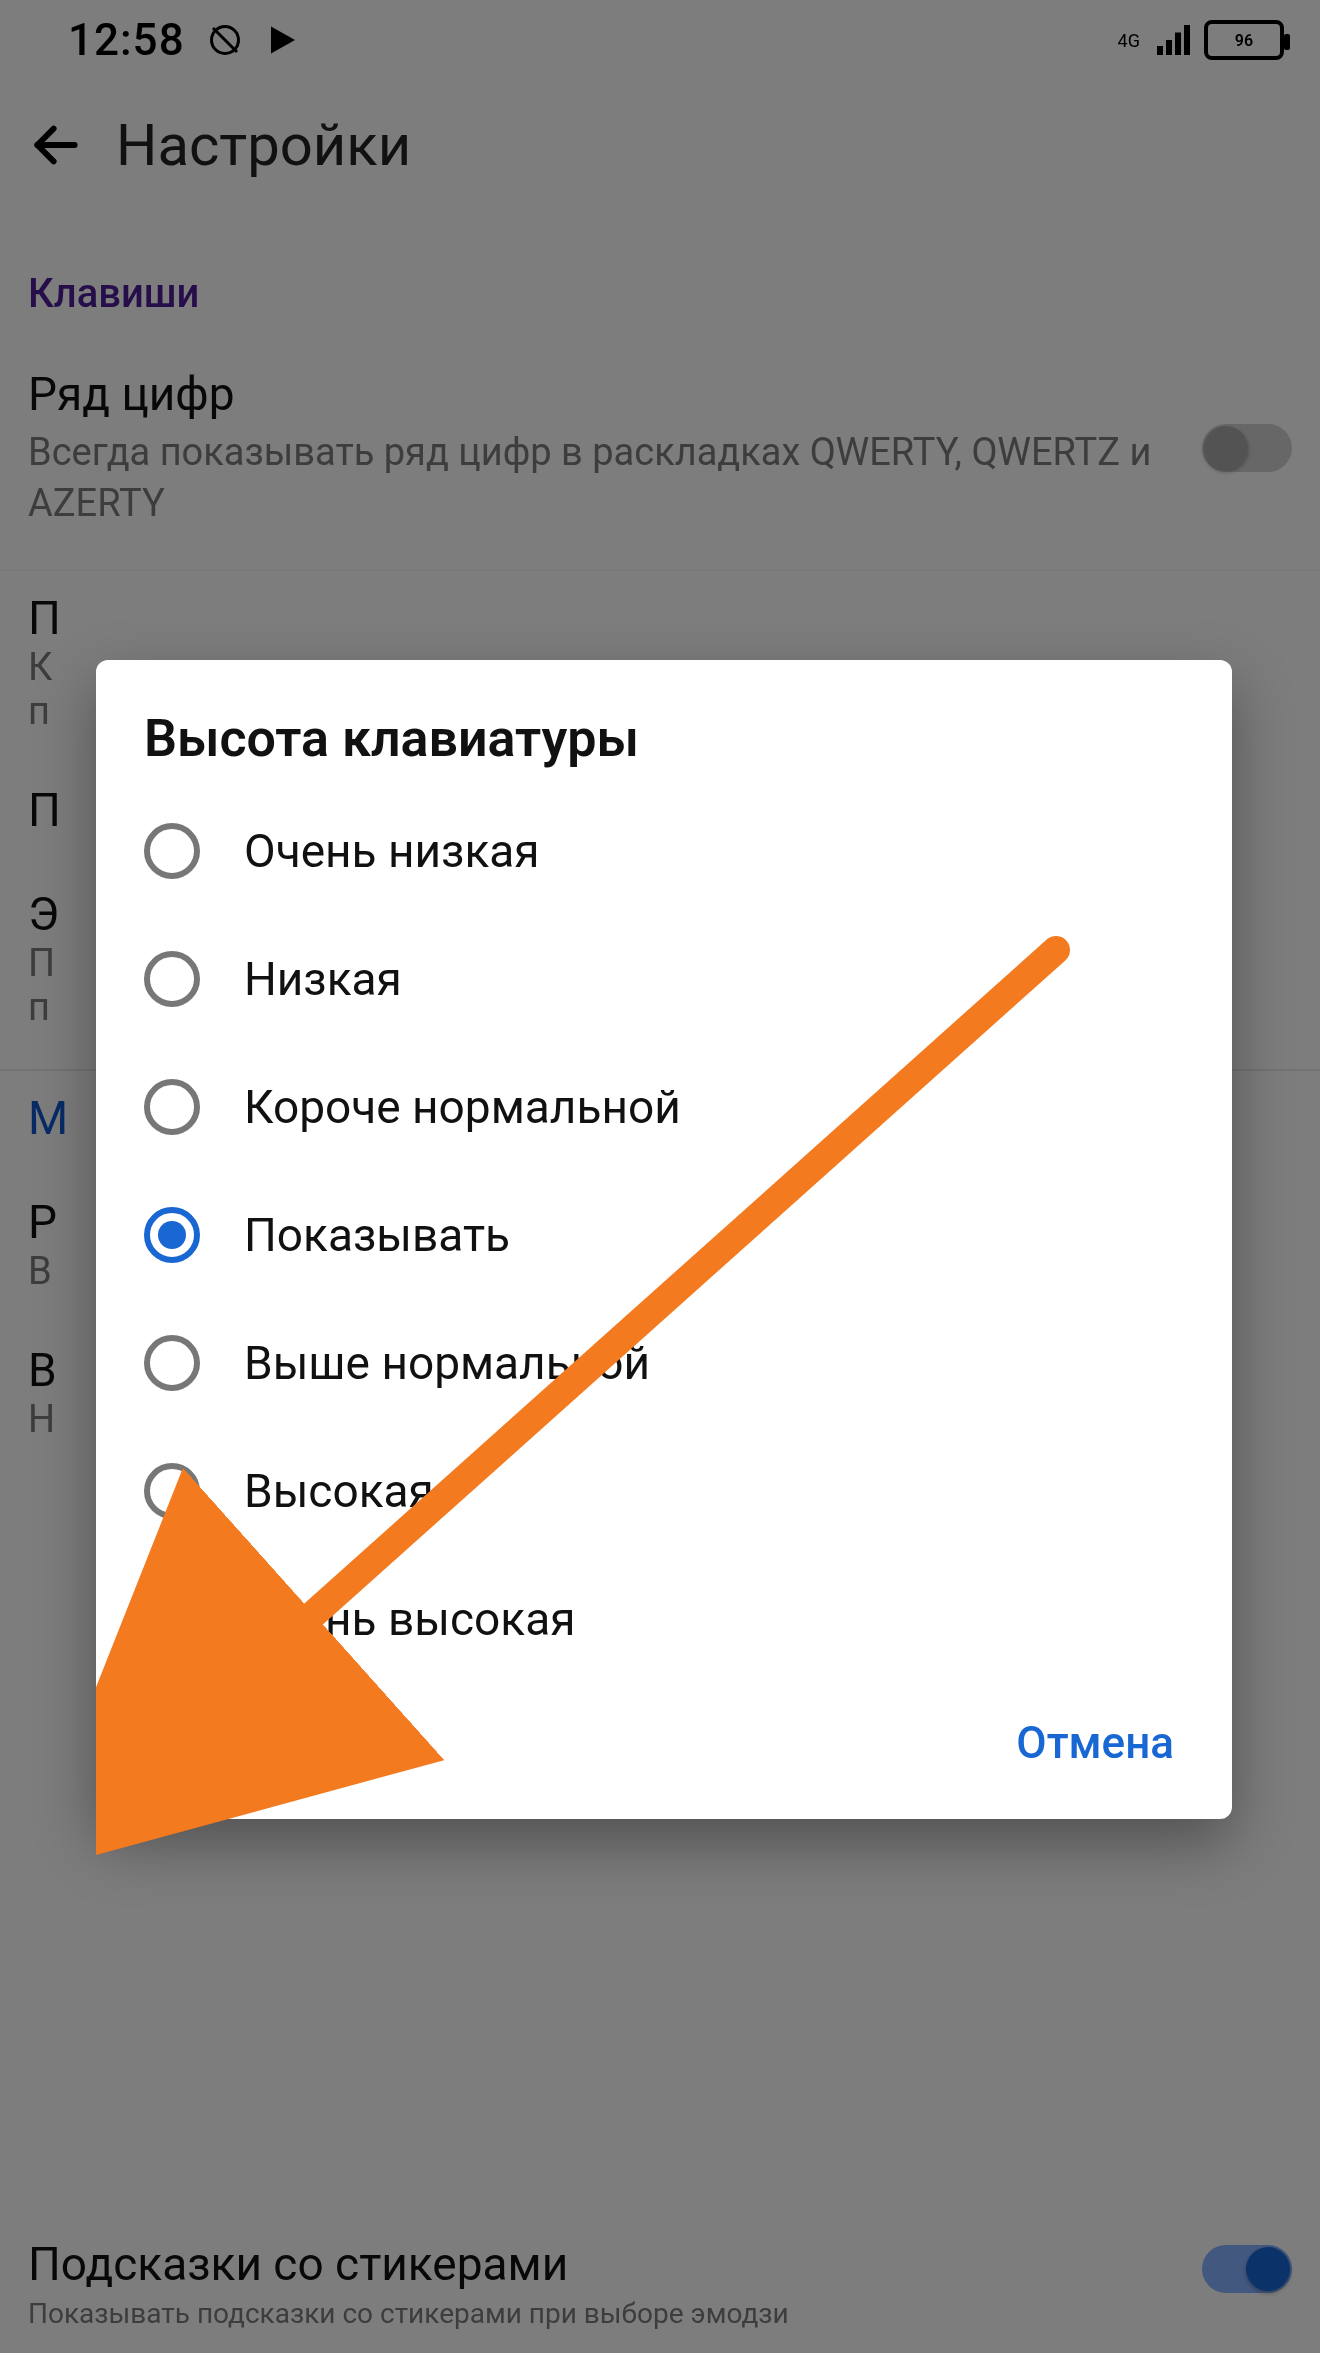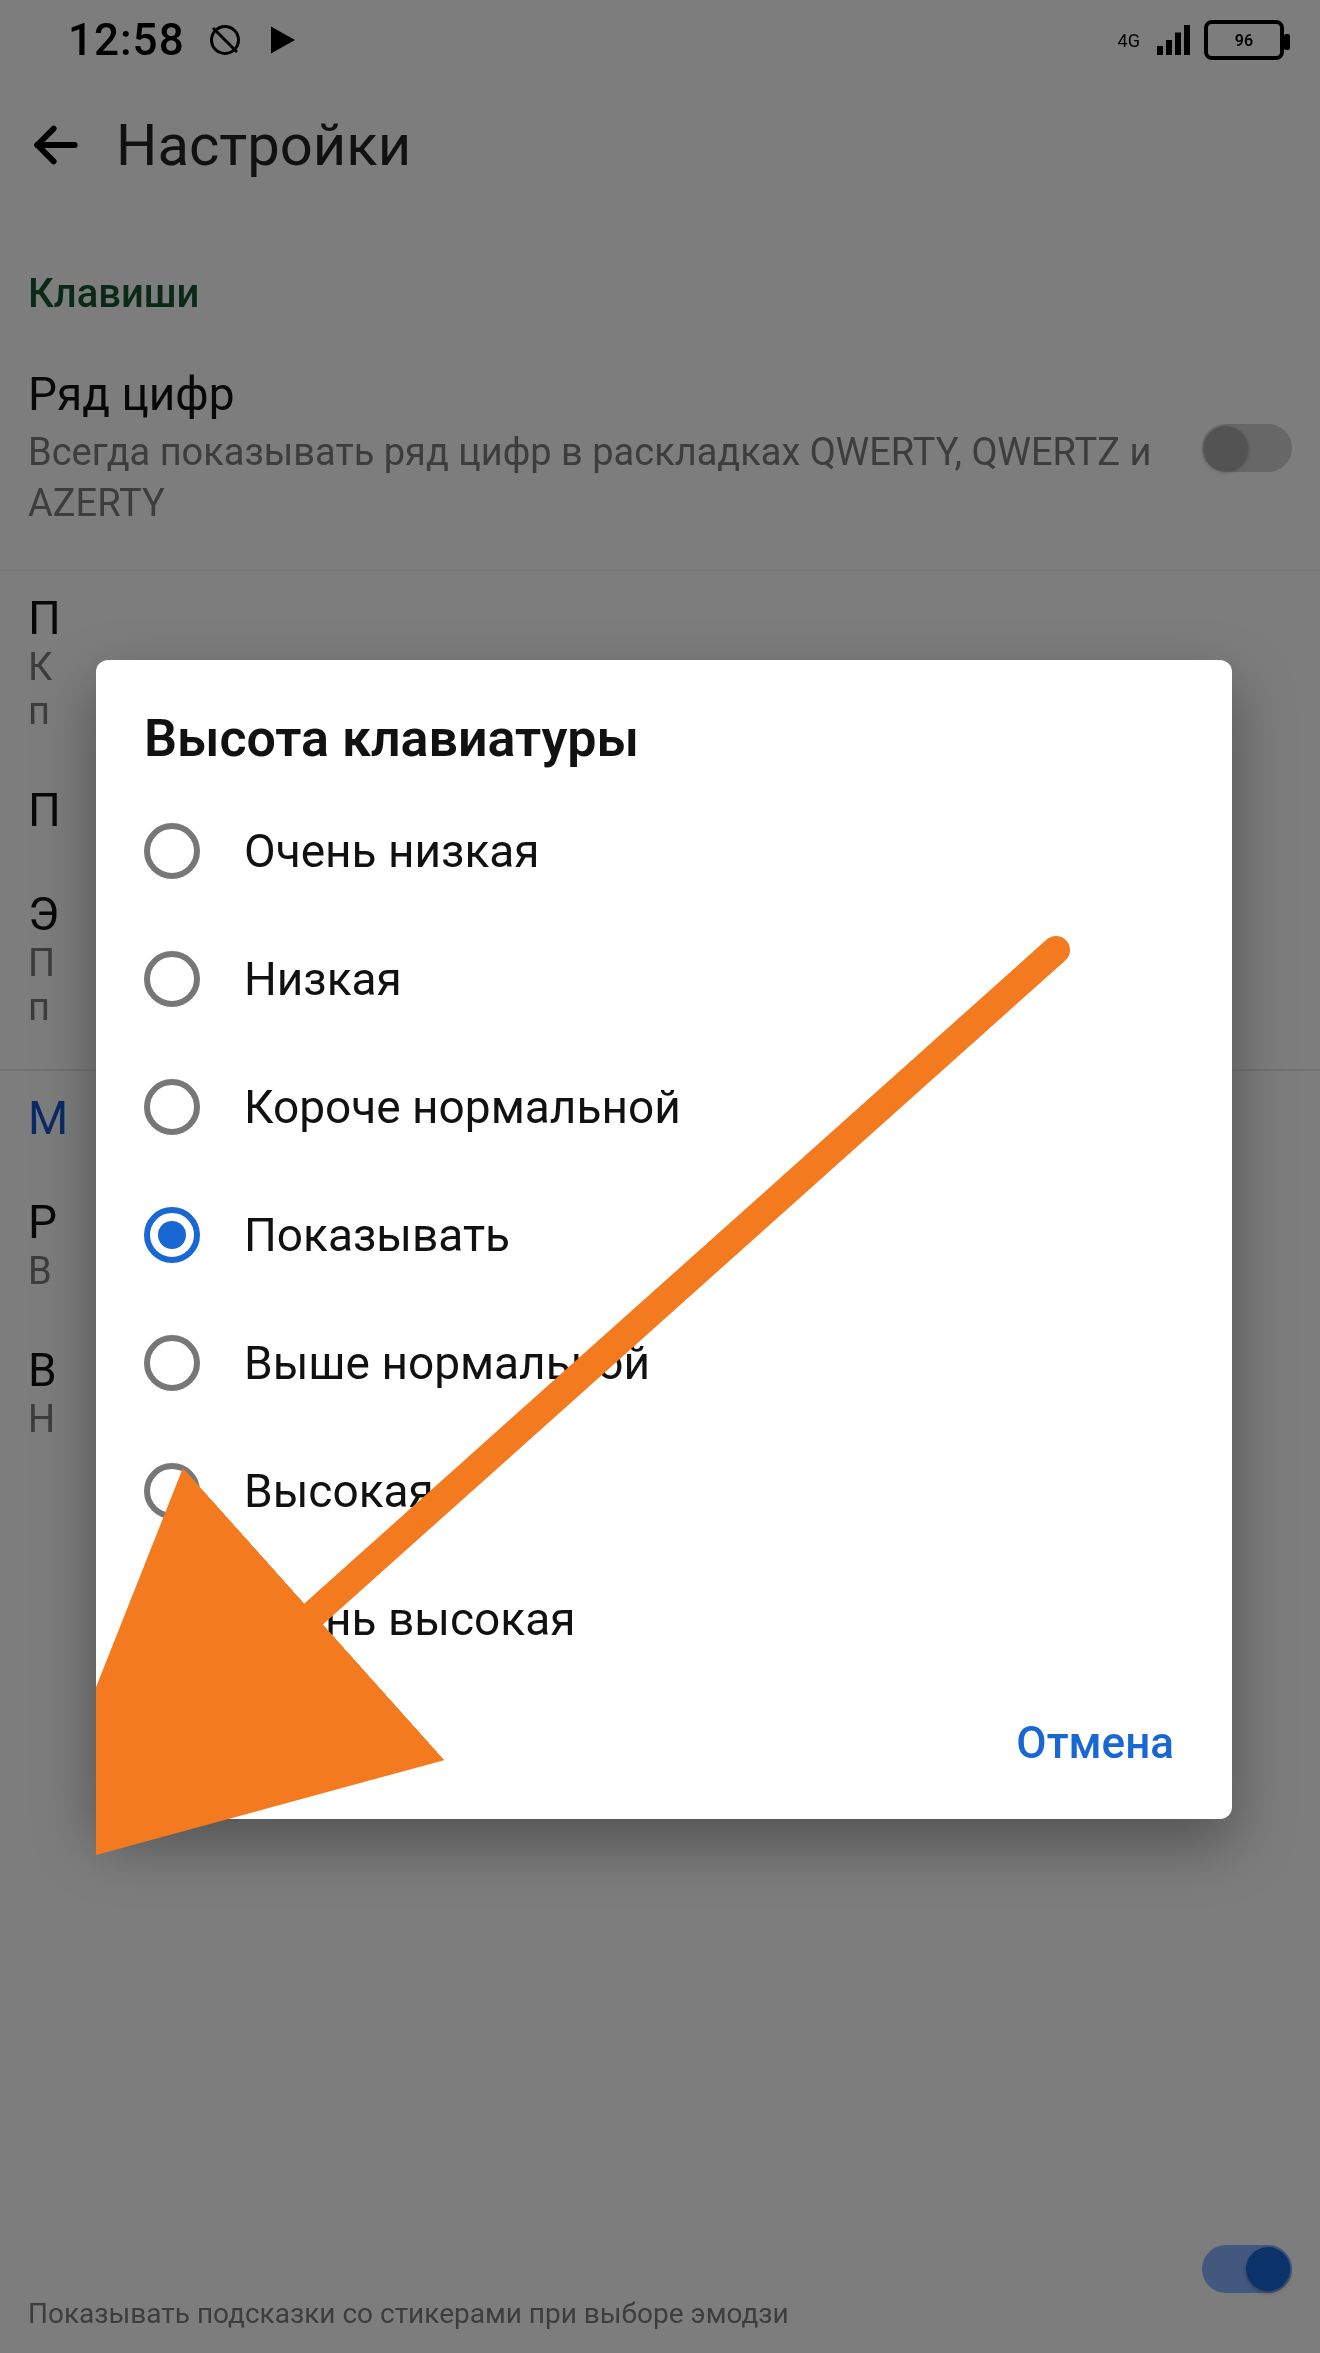--- a/index.html
+++ b/index.html
@@ -33,21 +33,21 @@
   .toolbar {
     height: 130px; display: flex; align-items: center; gap: 32px;
     padding: 0 28px; background: #fafafa;
   }
   .back-arrow { width: 56px; height: 56px; color:#000; }
   .toolbar-title { font-size: 58px; font-weight: 400; color:#222; }
 
   
   .content { background:#fafafa; }
   .section-title {
-    color:#14532d; font-size:40px; font-weight:500;
+    color:#4c1d95; font-size:40px; font-weight:500;
     padding: 60px 28px 30px;
   }
   .setting-row {
     padding: 20px 28px 40px 28px;
     display:flex; align-items:center; justify-content:space-between; gap:16px;
     border-bottom:1px solid rgba(0,0,0,0.05);
   }
   .setting-text .title { font-size:46px; color:#111; margin-bottom:6px; }
   .setting-text .subtitle { font-size:38px; color:#7a7a7a; line-height:1.35; }
   .switch {
@@ -203,20 +203,21 @@
       <div class="sub">В</div>
     </div>
 
     <div class="partial-row">
       <div class="letter">В</div>
       <div class="sub">Н</div>
     </div>
   </div>
 
   <div class="behind-bottom">
+    <div class="title">Подсказки со стикерами</div>
     <div class="sub">Показывать подсказки со стикерами при выборе эмодзи</div>
     <div class="switch on behind-switch"></div>
   </div>
 
   <div class="scrim"></div>
 
   <div class="dialog">
     <div class="dialog-title">Высота клавиатуры</div>
     <div class="options">
       <div class="radio-row">

